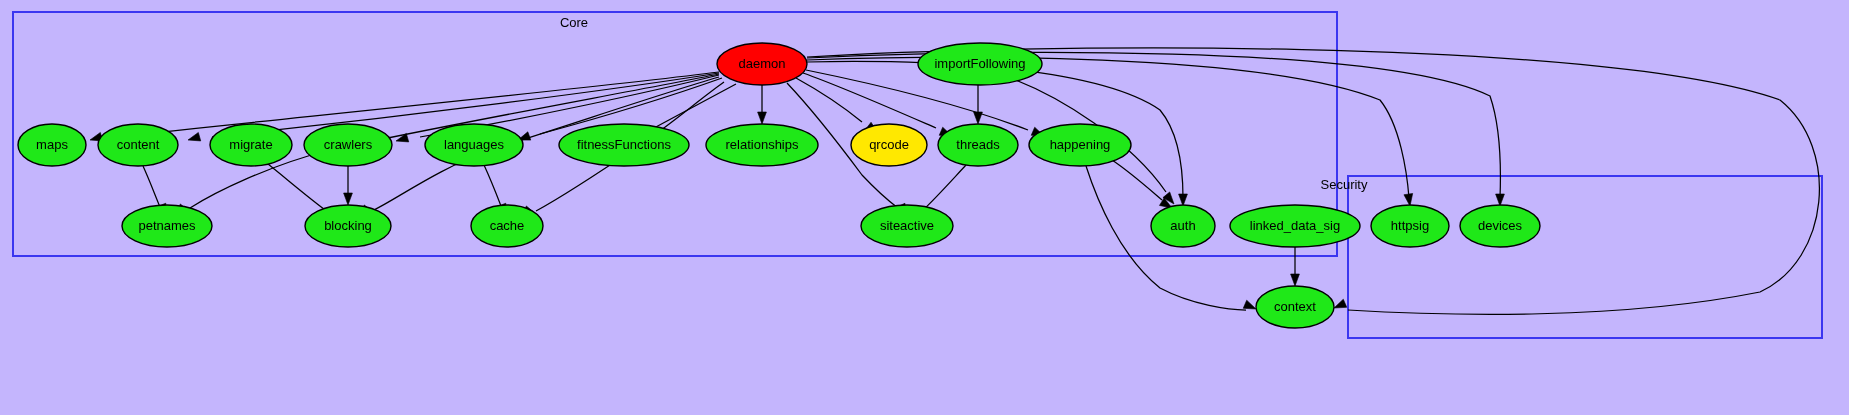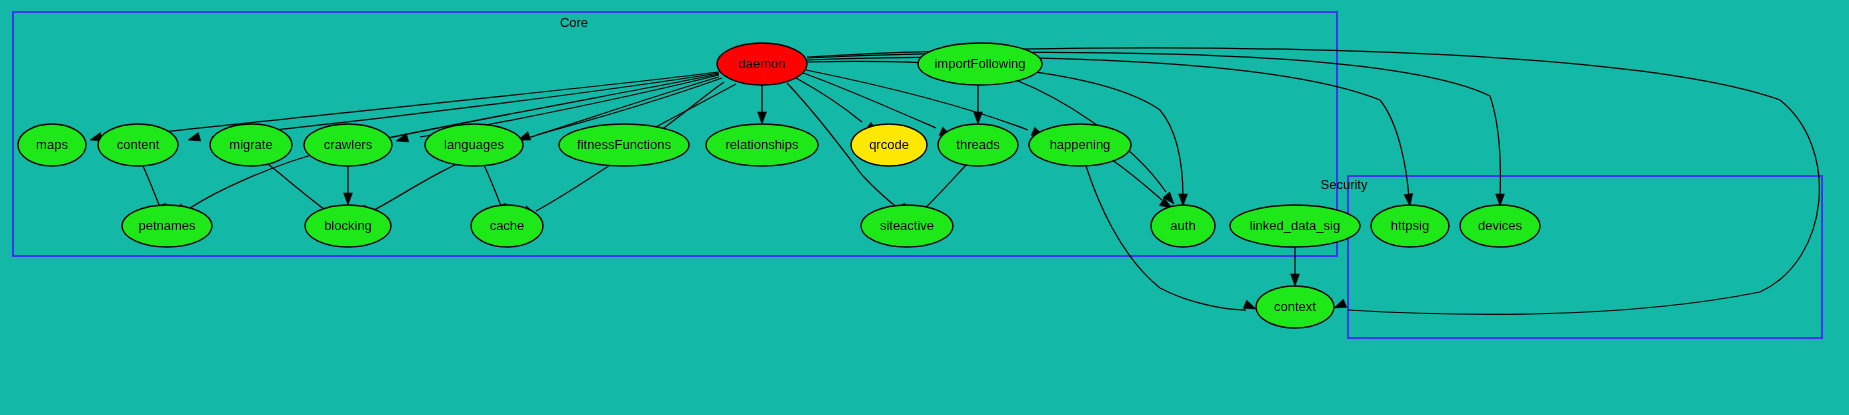--- a/index.html
+++ b/index.html
@@ -8,21 +8,21 @@
     padding: 0;
     background: #ffffff;
   }
   body {
     font-family: "Liberation Sans", sans-serif;
   }
   #graph-root {
     position: relative;
     width: 1849px;
     height: 415px;
-    background: #14b8a6;
+    background: #c4b5fd;
     overflow: hidden;
   }
   svg#graph-svg {
     display: block;
     width: 1849px;
     height: 415px;
   }
   .cluster-box {
     fill: none;
     stroke: #3b36f0;

